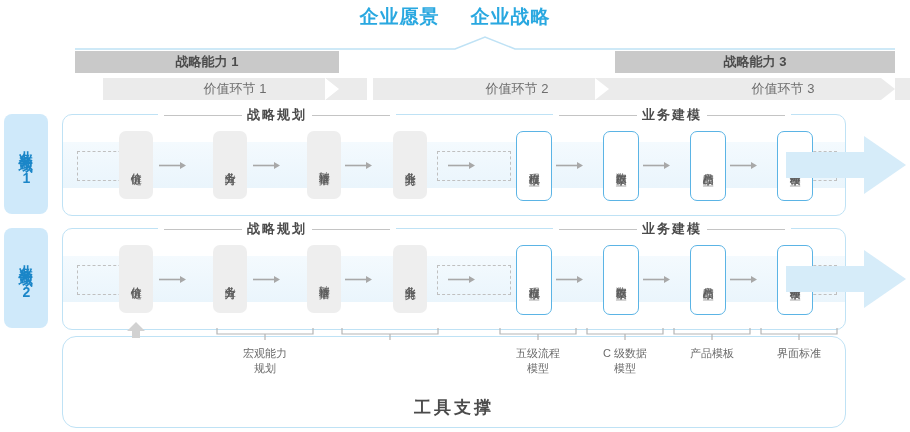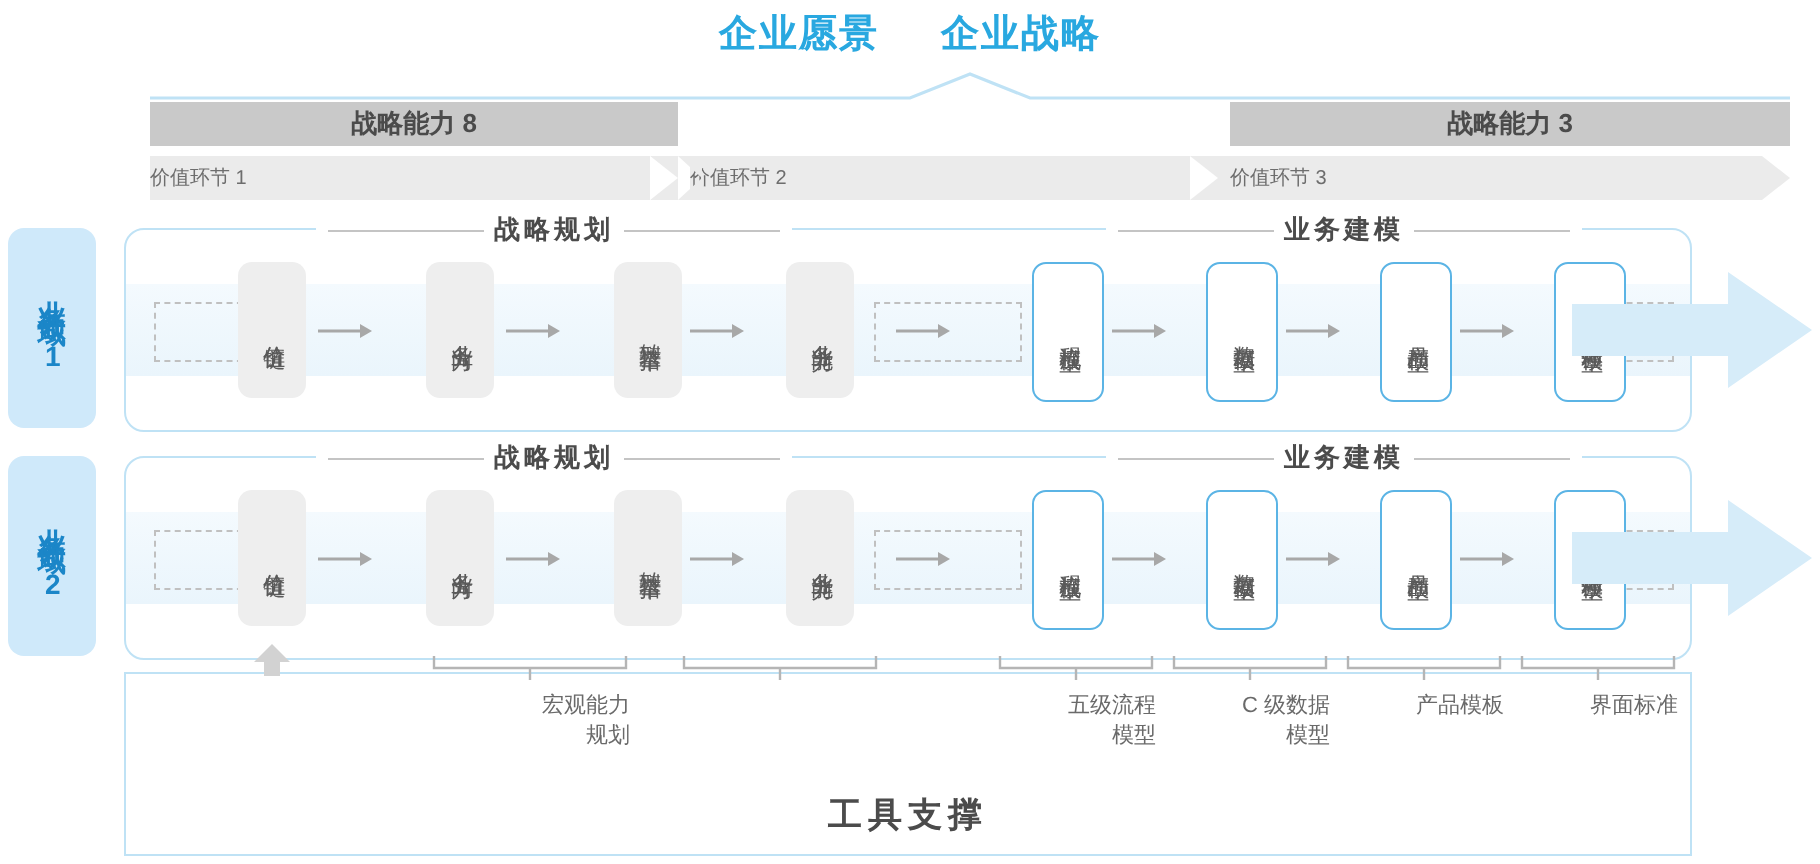--- a/index.html
+++ b/index.html
@@ -21,22 +21,22 @@
   }
   .title-gap{width:22px;display:inline-block;}
 
   
   .funnel{position:absolute;left:75px;top:36px;width:820px;height:14px;}
 
   
   .band{position:absolute;height:22px;}
   .cap-band{background:#c9c9c9;color:#4b4b4b;font-size:13px;font-weight:bold;
     display:flex;align-items:center;justify-content:center;}
-  .val-band{background:#ebebeb;color:#6d6d6d;font-size:10px;
-    display:flex;align-items:center;}
+  .val-band{background:#ebebeb;color:#6d6d6d;font-size:13px;
+    display:flex;align-items:center;justify-content:center;margin-left:28px;}
   .chev{position:absolute;top:78px;height:22px;width:26px;overflow:hidden;}
 
   
   .domain-tab{
     position:absolute;left:4px;width:44px;background:#cfe9fa;border-radius:8px;
     display:flex;align-items:center;justify-content:center;
   }
   .domain-tab .vtext{
     writing-mode:vertical-rl;text-orientation:upright;
     font-size:14px;font-weight:bold;color:#1b86c8;letter-spacing:3px;
@@ -76,33 +76,33 @@
 
   
   .arrow{position:absolute;height:9px;width:28px;}
 
   
   .big-arrow{position:absolute;}
 
   
   .brace{position:absolute;}
   .ann{
-    position:absolute;text-align:right;font-size:11px;color:#6a6a6a;line-height:1.35;
+    position:absolute;text-align:center;font-size:11px;color:#6a6a6a;line-height:1.35;
   }
   .tool-chip{
     position:absolute;border:1.2px solid #9ed3ef;border-radius:8px;background:#ffffff;
     text-align:center;font-size:11px;color:#5a5a5a;line-height:1.35;
     display:flex;flex-direction:column;align-items:center;justify-content:center;
   }
   .up-arrow{position:absolute;}
 
   
   .tool-box{
     position:absolute;left:62px;top:336px;width:782px;height:90px;
-    border:1.5px solid #bfe2f5;border-radius:0;
+    border:1.5px solid #bfe2f5;border-radius:14px;
   }
   .tool-label{
     position:absolute;left:0;right:0;bottom:8px;text-align:center;
     font-size:17px;font-weight:bold;color:#4b4b4b;letter-spacing:3px;
   }
 </style>
 </head>
 <body>
 
 <div class="canvas">
@@ -111,21 +111,21 @@
     <span>企业愿景</span>
     <span class="title-gap"></span>
     <span>企业战略</span>
   </div>
 
   <svg class="funnel" viewBox="0 0 820 14" preserveAspectRatio="none">
     <path d="M0 13 L380 13 L410 1 L440 13 L820 13" fill="none" stroke="#bfe2f5" stroke-width="1.6"></path>
   </svg>
 
   <div class="band cap-band" style="left:75px;top:51px;width:264px;">
-    <span>战略能力 8</span>
+    <span>战略能力 1</span>
   </div>
   <div class="band cap-band" style="left:615px;top:51px;width:280px;">
     <span>战略能力 3</span>
   </div>
 
   <div class="band val-band" style="left:75px;top:78px;width:264px;">
     <span>价值环节 1</span>
   </div>
   <div class="band val-band" style="left:345px;top:78px;width:288px;">
     <span>价值环节 2</span>

